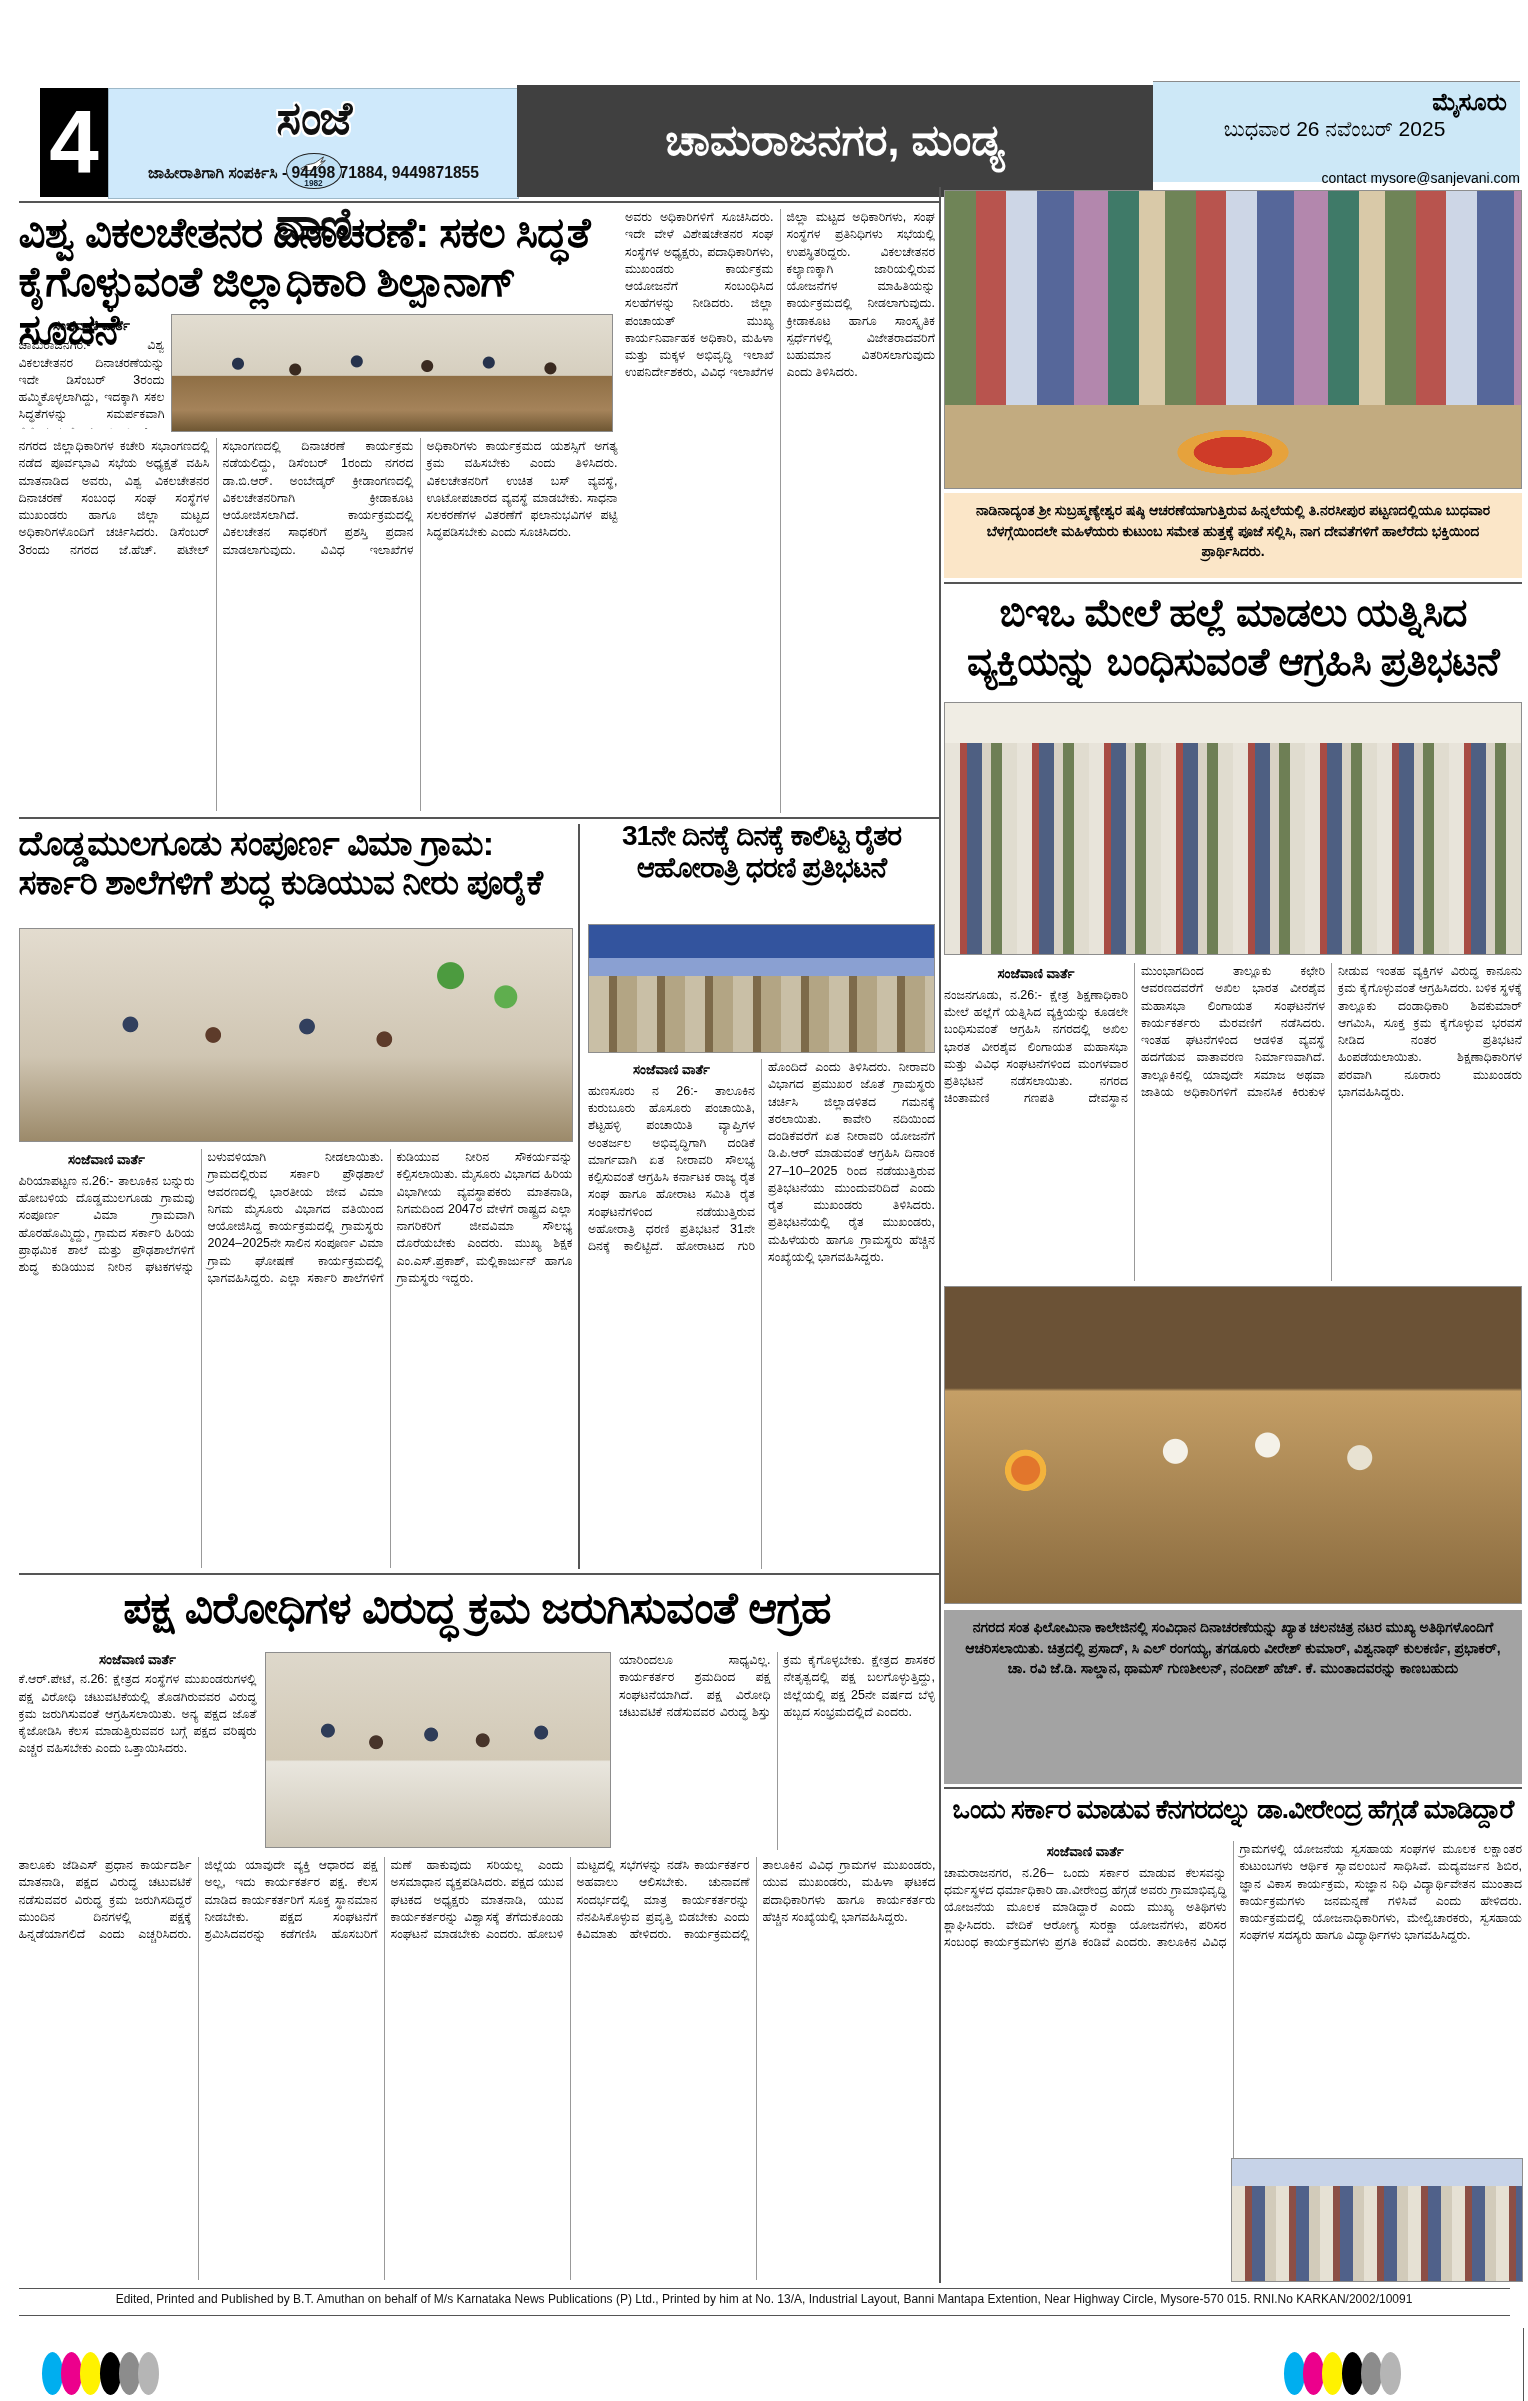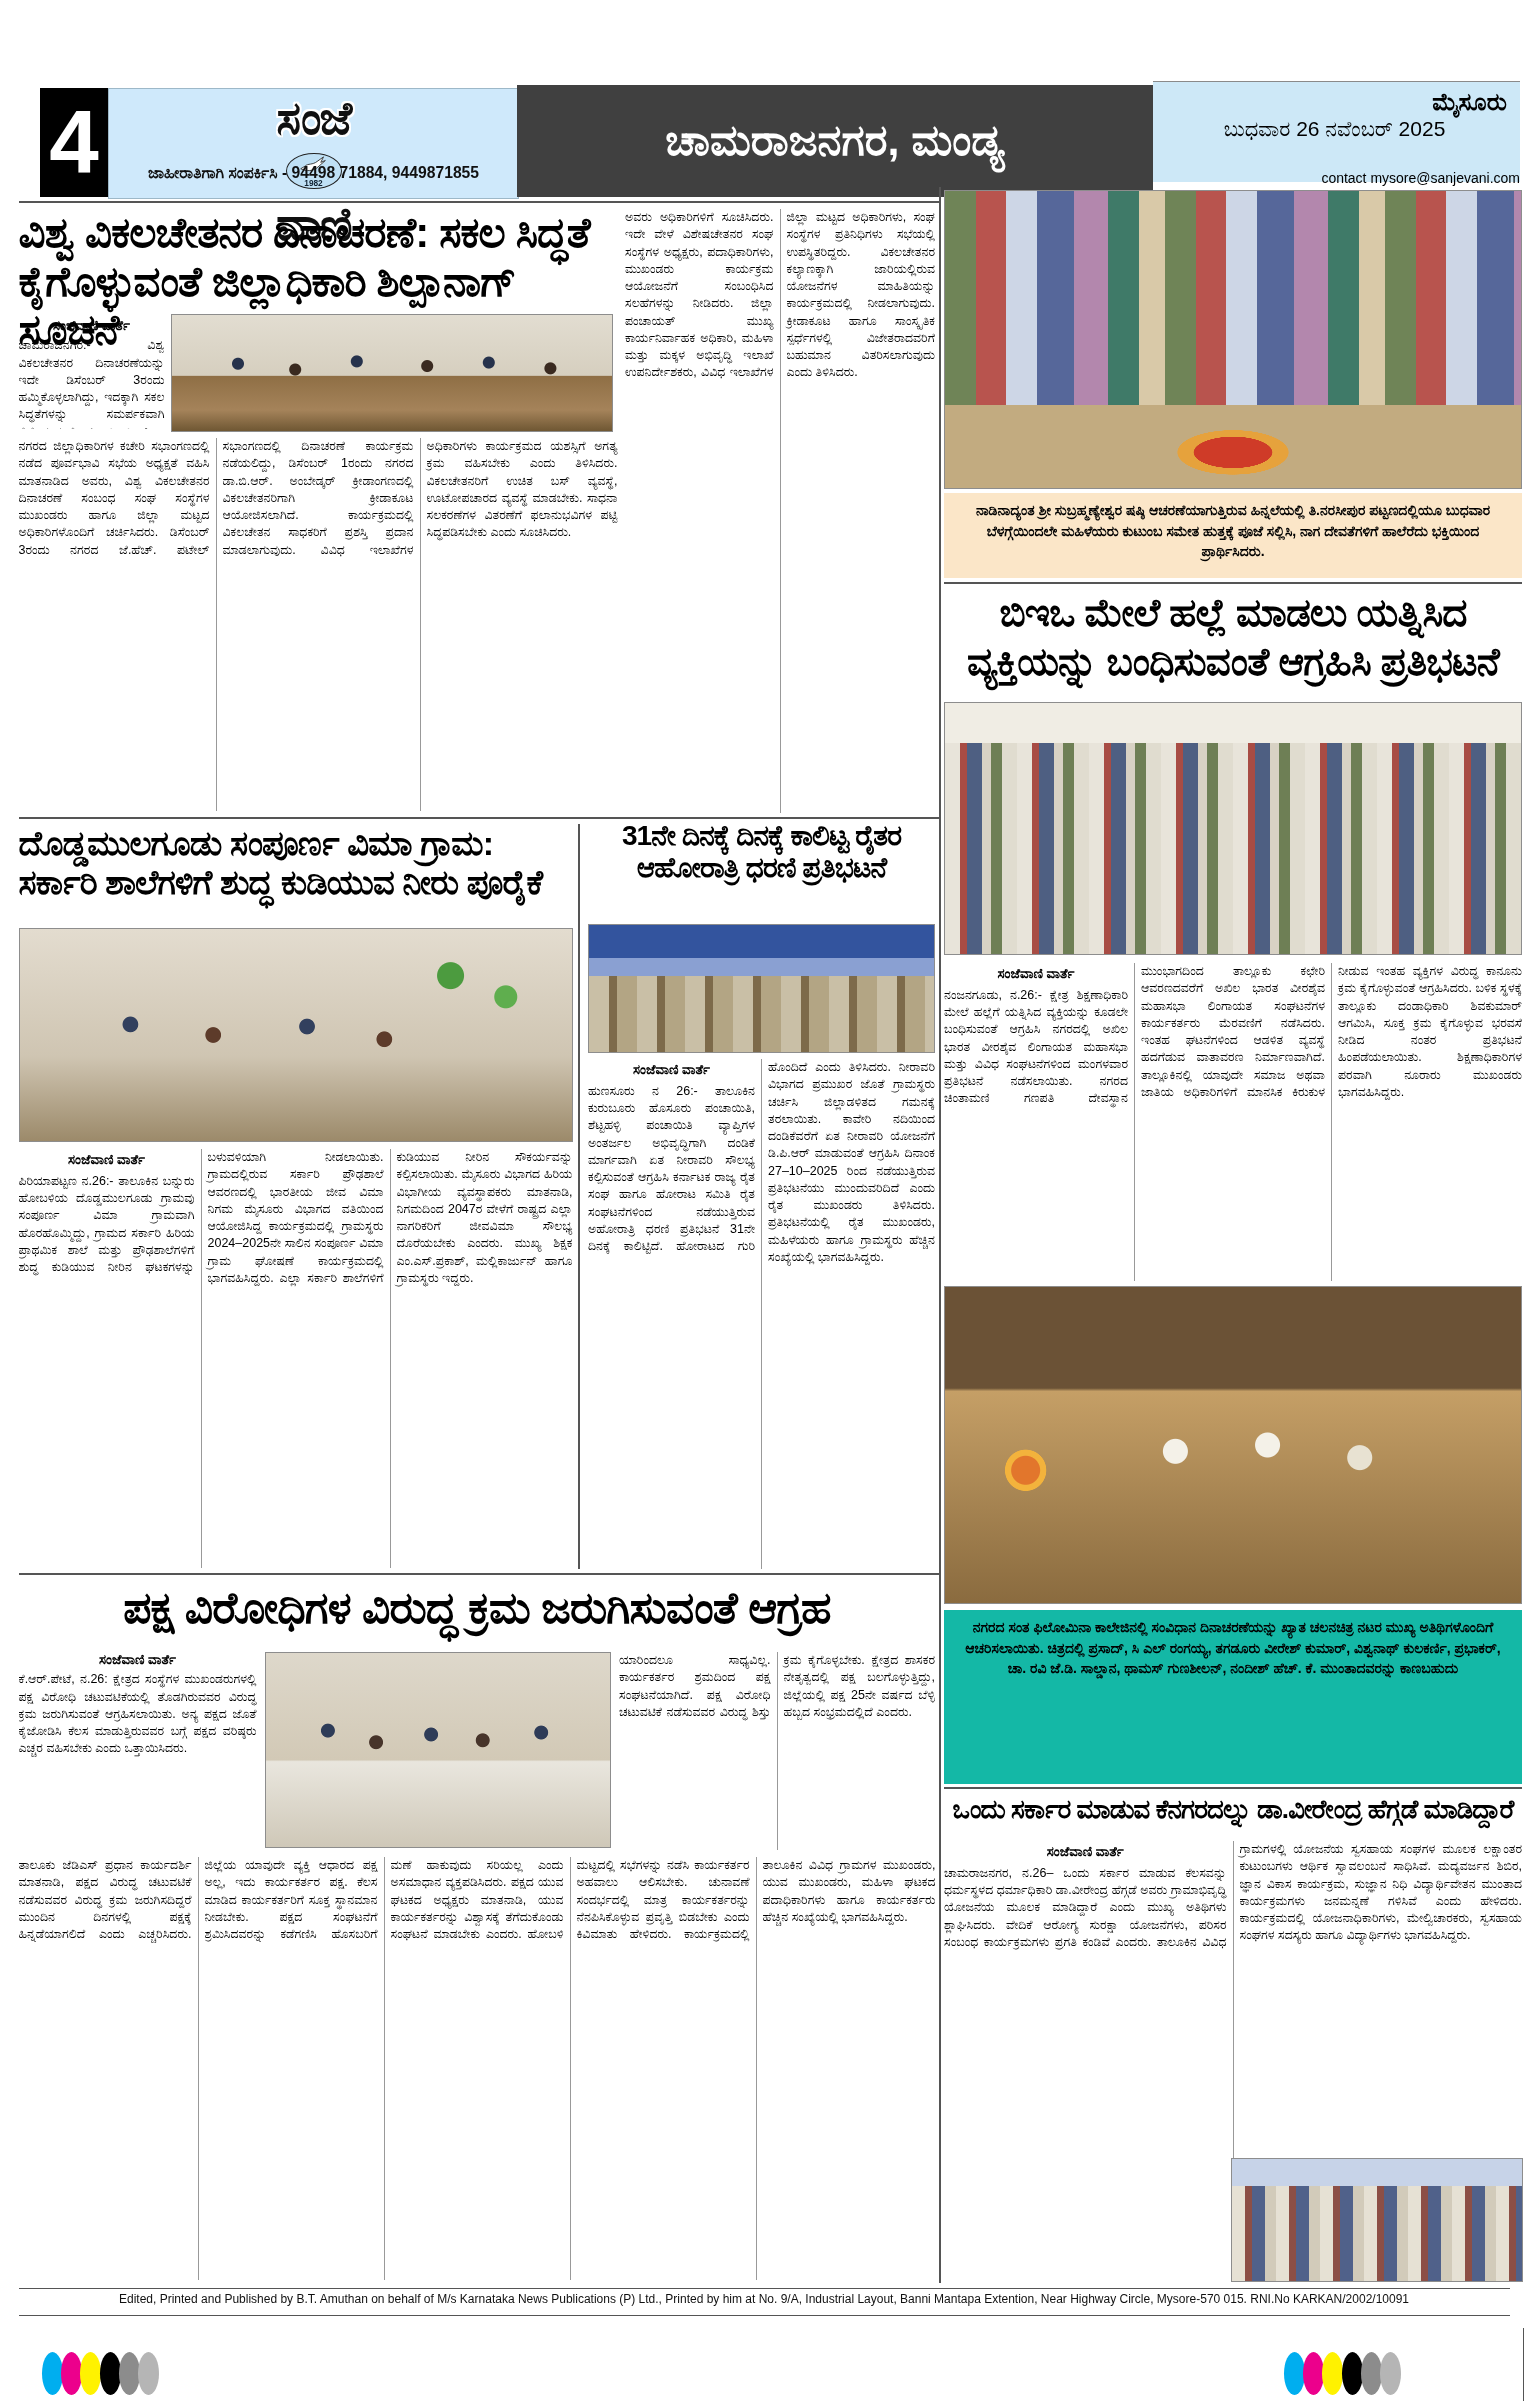--- a/index.html
+++ b/index.html
@@ -35,21 +35,21 @@
   .h-wide{font-size:44px;text-align:center;}
   .h-right{font-size:26px;text-align:center;}
   .byline{font-weight:700;font-size:13.4px;text-align:center;margin:1.8px 0 3.7px 0;}
   .bodytxt{font-size:12.5px;line-height:1.38;text-align:justify;overflow:hidden;}
   .cols2{column-count:2;column-gap:13px;column-rule:0.9px solid #999;}
   .cols3{column-count:3;column-gap:13px;column-rule:0.9px solid #999;}
   .cols5{column-count:5;column-gap:13px;column-rule:0.9px solid #999;}
   .caption{font-size:14px;font-weight:700;line-height:1.45;text-align:center;
            padding:7.4px 11px;box-sizing:border-box;overflow:hidden;}
   .cap-peach{background:#fbe6c8;}
-  .cap-lav{background:#14b8a6;}
+  .cap-lav{background:#a3a3a3;}
   
   .ph{border:0.9px solid #8d8d8d;box-sizing:border-box;}
   .ph-meet1{background:
     radial-gradient(circle at 15% 42%,#26324c 0 5.5px,transparent 6.5px),
     radial-gradient(circle at 28% 47%,#3a2a20 0 5.5px,transparent 6.5px),
     radial-gradient(circle at 42% 40%,#26324c 0 5.5px,transparent 6.5px),
     radial-gradient(circle at 58% 44%,#3a2a20 0 5.5px,transparent 6.5px),
     radial-gradient(circle at 72% 41%,#26324c 0 5.5px,transparent 6.5px),
     radial-gradient(circle at 86% 46%,#3a2a20 0 5.5px,transparent 6.5px),
     linear-gradient(180deg,#e2ddd1 0%,#d6cfbf 52%,#8f6f45 53%,#a5835a 82%,#6f5733 100%);}
@@ -203,21 +203,21 @@
     <div class="bodytxt" style="height:176px;">ಕೆ.ಆರ್.ಪೇಟೆ, ನ.26: ಕ್ಷೇತ್ರದ ಸಂಸ್ಥೆಗಳ ಮುಖಂಡರುಗಳಲ್ಲಿ ಪಕ್ಷ ವಿರೋಧಿ ಚಟುವಟಿಕೆಯಲ್ಲಿ ತೊಡಗಿರುವವರ ವಿರುದ್ಧ ಕ್ರಮ ಜರುಗಿಸುವಂತೆ ಆಗ್ರಹಿಸಲಾಯಿತು. ಅನ್ಯ ಪಕ್ಷದ ಜೊತೆ ಕೈಜೋಡಿಸಿ ಕೆಲಸ ಮಾಡುತ್ತಿರುವವರ ಬಗ್ಗೆ ಪಕ್ಷದ ವರಿಷ್ಠರು ಎಚ್ಚರ ವಹಿಸಬೇಕು ಎಂದು ಒತ್ತಾಯಿಸಿದರು.</div>
   </div>
 
   <div class="abs ph ph-meet2" style="left:265px;top:1652px;width:346px;height:196px;"></div>
 
   <div class="abs bodytxt cols2" style="left:619px;top:1652px;width:316px;height:198px;">ಯಾರಿಂದಲೂ ಸಾಧ್ಯವಿಲ್ಲ. ಕಾರ್ಯಕರ್ತರ ಶ್ರಮದಿಂದ ಪಕ್ಷ ಸಂಘಟನೆಯಾಗಿದೆ. ಪಕ್ಷ ವಿರೋಧಿ ಚಟುವಟಿಕೆ ನಡೆಸುವವರ ವಿರುದ್ಧ ಶಿಸ್ತು ಕ್ರಮ ಕೈಗೊಳ್ಳಬೇಕು. ಕ್ಷೇತ್ರದ ಶಾಸಕರ ನೇತೃತ್ವದಲ್ಲಿ ಪಕ್ಷ ಬಲಗೊಳ್ಳುತ್ತಿದ್ದು, ಜಿಲ್ಲೆಯಲ್ಲಿ ಪಕ್ಷ 25ನೇ ವರ್ಷದ ಬೆಳ್ಳಿ ಹಬ್ಬದ ಸಂಭ್ರಮದಲ್ಲಿದೆ ಎಂದರು.</div>
 
   <div class="abs bodytxt cols5" style="left:18.5px;top:1857px;width:917px;height:423px;">ತಾಲೂಕು ಜೆಡಿಎಸ್ ಪ್ರಧಾನ ಕಾರ್ಯದರ್ಶಿ ಮಾತನಾಡಿ, ಪಕ್ಷದ ವಿರುದ್ಧ ಚಟುವಟಿಕೆ ನಡೆಸುವವರ ವಿರುದ್ಧ ಕ್ರಮ ಜರುಗಿಸದಿದ್ದರೆ ಮುಂದಿನ ದಿನಗಳಲ್ಲಿ ಪಕ್ಷಕ್ಕೆ ಹಿನ್ನಡೆಯಾಗಲಿದೆ ಎಂದು ಎಚ್ಚರಿಸಿದರು. ಜಿಲ್ಲೆಯ ಯಾವುದೇ ವ್ಯಕ್ತಿ ಆಧಾರದ ಪಕ್ಷ ಅಲ್ಲ, ಇದು ಕಾರ್ಯಕರ್ತರ ಪಕ್ಷ. ಕೆಲಸ ಮಾಡಿದ ಕಾರ್ಯಕರ್ತರಿಗೆ ಸೂಕ್ತ ಸ್ಥಾನಮಾನ ನೀಡಬೇಕು. ಪಕ್ಷದ ಸಂಘಟನೆಗೆ ಶ್ರಮಿಸಿದವರನ್ನು ಕಡೆಗಣಿಸಿ ಹೊಸಬರಿಗೆ ಮಣೆ ಹಾಕುವುದು ಸರಿಯಲ್ಲ ಎಂದು ಅಸಮಾಧಾನ ವ್ಯಕ್ತಪಡಿಸಿದರು. ಪಕ್ಷದ ಯುವ ಘಟಕದ ಅಧ್ಯಕ್ಷರು ಮಾತನಾಡಿ, ಯುವ ಕಾರ್ಯಕರ್ತರನ್ನು ವಿಶ್ವಾಸಕ್ಕೆ ತೆಗೆದುಕೊಂಡು ಸಂಘಟನೆ ಮಾಡಬೇಕು ಎಂದರು. ಹೋಬಳಿ ಮಟ್ಟದಲ್ಲಿ ಸಭೆಗಳನ್ನು ನಡೆಸಿ ಕಾರ್ಯಕರ್ತರ ಅಹವಾಲು ಆಲಿಸಬೇಕು. ಚುನಾವಣೆ ಸಂದರ್ಭದಲ್ಲಿ ಮಾತ್ರ ಕಾರ್ಯಕರ್ತರನ್ನು ನೆನಪಿಸಿಕೊಳ್ಳುವ ಪ್ರವೃತ್ತಿ ಬಿಡಬೇಕು ಎಂದು ಕಿವಿಮಾತು ಹೇಳಿದರು. ಕಾರ್ಯಕ್ರಮದಲ್ಲಿ ತಾಲೂಕಿನ ವಿವಿಧ ಗ್ರಾಮಗಳ ಮುಖಂಡರು, ಯುವ ಮುಖಂಡರು, ಮಹಿಳಾ ಘಟಕದ ಪದಾಧಿಕಾರಿಗಳು ಹಾಗೂ ಕಾರ್ಯಕರ್ತರು ಹೆಚ್ಚಿನ ಸಂಖ್ಯೆಯಲ್ಲಿ ಭಾಗವಹಿಸಿದ್ದರು.</div>
 
   <div class="abs hr" style="left:18.5px;top:2288px;width:1491px;height:0.9px;"></div>
-  <div class="abs imprint" style="left:0px;top:2292px;width:1528px;height:20.3px;">Edited, Printed and Published by B.T. Amuthan on behalf of M/s Karnataka News Publications (P) Ltd., Printed by him at No. 9/A, Industrial Layout, Banni Mantapa Extention, Near Highway Circle, Mysore-570 015. RNI.No KARKAN/2002/10091</div>
+  <div class="abs imprint" style="left:0px;top:2292px;width:1528px;height:20.3px;">Edited, Printed and Published by B.T. Amuthan on behalf of M/s Karnataka News Publications (P) Ltd., Printed by him at No. 13/A, Industrial Layout, Banni Mantapa Extention, Near Highway Circle, Mysore-570 015. RNI.No KARKAN/2002/10091</div>
   <div class="abs hr" style="left:18.5px;top:2315px;width:1491px;height:0.9px;"></div>
 
   <div class="abs marks" style="left:42px;top:2352px;"><span class="dot" style="background: rgb(0, 174, 239);"></span><span class="dot" style="background: rgb(236, 0, 140);"></span><span class="dot" style="background: rgb(255, 242, 0);"></span><span class="dot" style="background: rgb(0, 0, 0);"></span><span class="dot" style="background: rgb(140, 140, 140);"></span><span class="dot" style="background: rgb(181, 181, 181);"></span></div>
   <div class="abs marks" style="left:1284px;top:2352px;"><span class="dot" style="background: rgb(0, 174, 239);"></span><span class="dot" style="background: rgb(236, 0, 140);"></span><span class="dot" style="background: rgb(255, 242, 0);"></span><span class="dot" style="background: rgb(0, 0, 0);"></span><span class="dot" style="background: rgb(140, 140, 140);"></span><span class="dot" style="background: rgb(181, 181, 181);"></span></div>
   <div class="abs vr" style="left:1523px;top:2328px;width:0.9px;height:73px;"></div>
 
 </div>
 
 
 </body></html>

